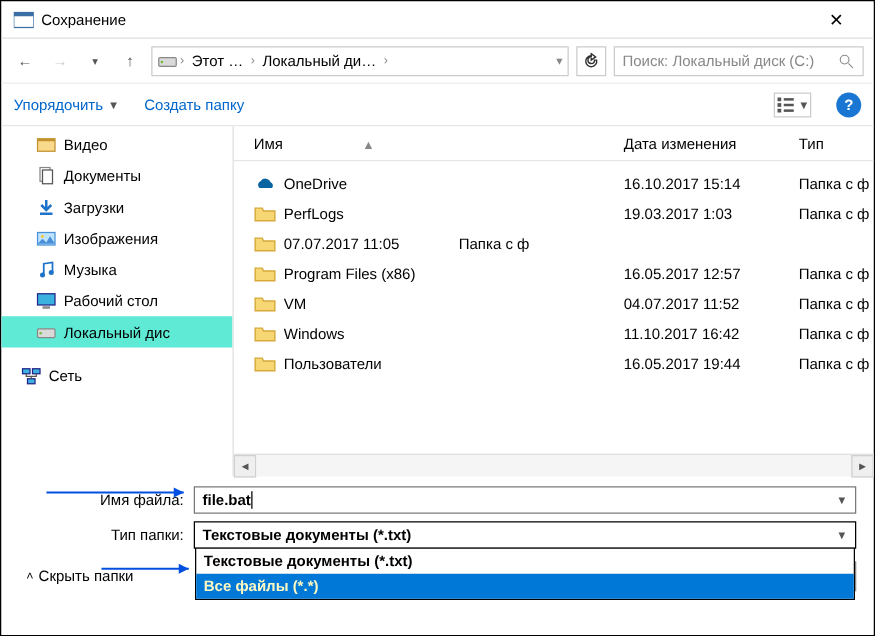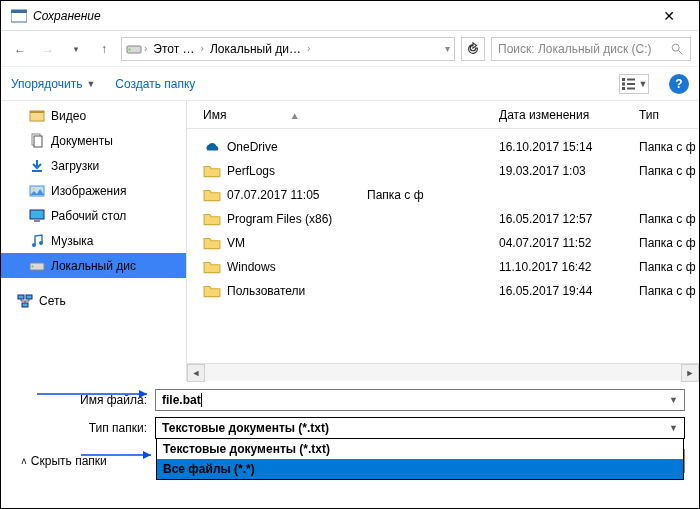--- a/index.html
+++ b/index.html
@@ -1,19 +1,19 @@
 <!DOCTYPE html>
 <html><head>
 <meta charset="utf-8">
 <style>
   * { box-sizing: border-box; margin: 0; padding: 0; font-family: "Segoe UI", Tahoma, sans-serif; font-size: 12px; }
   body { background: #fff; width: 700px; height: 509px; overflow: hidden; border: 1px solid #000; position: relative; }
   .titlebar { height: 30px; display: flex; align-items: center; padding: 0 10px; border-bottom: 1px solid #e0e0e0; }
   .titlebar .icon { width: 16px; height: 16px; margin-right: 6px; }
-  .titlebar .title { flex: 1; font-style: italic; }
+  .titlebar .title { flex: 1; }
   .titlebar .close { width: 40px; text-align: center; font-size: 14px; cursor: pointer; }
   .navbar { height: 36px; display: flex; align-items: center; padding: 0 8px; gap: 6px; border-bottom: 1px solid #eee; }
   .nav-btn { width: 22px; height: 22px; display: flex; align-items: center; justify-content: center; color: #555; cursor: pointer; }
   .nav-btn.disabled { color: #ccc; }
   .breadcrumb { flex: 1; display: flex; align-items: center; border: 1px solid #ccc; height: 24px; padding: 0 4px; gap: 2px; }
   .crumb { padding: 0 4px; cursor: pointer; }
   .crumb-sep { color: #888; font-size: 10px; }
   .crumb-end { flex: 1; }
   .refresh { width: 24px; height: 24px; border: 1px solid #ccc; display: flex; align-items: center; justify-content: center; cursor: pointer; }
   .search { width: 200px; height: 24px; border: 1px solid #ccc; display: flex; align-items: center; padding: 0 6px; color: #888; }
@@ -21,21 +21,21 @@
   .search svg { width: 14px; height: 14px; }
   .toolbar { height: 34px; display: flex; align-items: center; padding: 0 10px; gap: 20px; border-bottom: 1px solid #e8e8e8; }
   .tool-btn { color: #0066cc; cursor: pointer; display: flex; align-items: center; gap: 4px; }
   .tool-drop { font-size: 9px; color: #555; }
   .tool-spacer { flex: 1; }
   .view-sel { width: 30px; height: 20px; border: 1px solid #ccc; display: flex; align-items: center; justify-content: center; cursor: pointer; }
   .help { width: 20px; height: 20px; border-radius: 50%; background: #1976d2; color: #fff; display: flex; align-items: center; justify-content: center; font-weight: bold; cursor: pointer; }
   .content { display: flex; height: 280px; }
   .sidebar { width: 186px; border-right: 1px solid #e0e0e0; overflow: hidden; padding-top: 2px; }
   .sb-item { height: 25px; display: flex; align-items: center; padding-left: 28px; gap: 6px; cursor: pointer; }
-  .sb-item.sel { background: #3b82f6; }
+  .sb-item.sel { background: #5eead4; }
   .sb-sep { height: 10px; }
   .sb-icon { width: 16px; height: 16px; flex-shrink: 0; }
   .filepane { flex: 1; display: flex; flex-direction: column; }
   .fp-header { height: 28px; border-bottom: 1px solid #e5e5e5; display: flex; align-items: center; padding-left: 16px; }
   .fp-col-name { flex: 1; }
   .fp-col-date { width: 140px; }
   .fp-col-type { width: 60px; }
   .fp-sort { font-size: 10px; color: #888; margin-left: 60px; }
   .fp-rows { flex: 1; padding: 6px 0 0 16px; overflow: hidden; }
   .fp-row { height: 24px; display: flex; align-items: center; cursor: pointer; }
@@ -49,21 +49,21 @@
   .bottom { padding: 8px 14px 6px 14px; position: relative; }
   .form-row { display: flex; align-items: center; margin-bottom: 6px; }
   .form-label { width: 140px; text-align: right; padding-right: 8px; }
   .form-ctl { flex: 1; border: 1px solid #7a7a7a; height: 22px; display: flex; align-items: center; padding: 0 6px; position: relative; background: #fff; font-weight: bold; }
   .form-ctl-text { flex: 1; }
   .form-dd { font-size: 9px; color: #555; cursor: pointer; }
   .caret-blink::after { content: ''; display: inline-block; width: 1px; height: 14px; background: #000; vertical-align: middle; margin-left: 0; animation: blink 1s infinite; }
   @keyframes blink { 50% { opacity: 0; } }
   .dropdown { position: absolute; left: 0; right: 0; top: 100%; border: 1px solid #000; background: #fff; z-index: 10; }
   .dd-opt { padding: 3px 6px; cursor: pointer; }
-  .dd-opt.sel { background: #0078d7; color: #000000; }
+  .dd-opt.sel { background: #0078d7; color: #fef9c3; }
   .btn-row { display: flex; align-items: center; padding: 4px 0 0 6px; gap: 10px; }
   .hide-folders { display: flex; align-items: center; gap: 4px; cursor: pointer; }
   .chev-up { font-size: 10px; }
   .mid-gap { flex: 1; }
   .encoding-label { color: #888; }
   .encoding-ctl { width: 110px; border: 1px solid #bbb; height: 22px; display: flex; align-items: center; padding: 0 6px; color: #888; background: #fafafa; }
   .btn { width: 90px; height: 24px; border: 1px solid #888; background: #eee; display: flex; align-items: center; justify-content: center; cursor: pointer; }
   .arrow-annot { position: absolute; color: #004fe0; pointer-events: none; }
   .arrow-annot.a1 { left: 36px; top: 383px; }
   .arrow-annot.a2 { left: 80px; top: 444px; }
@@ -160,32 +160,32 @@
     <div class="sb-item">
       <svg class="sb-icon" viewBox="0 0 16 16">
           <rect x="1" y="3" width="14" height="10" fill="#bde3ff" stroke="#4a90d9"></rect>
           <circle cx="5" cy="6" r="1.3" fill="#f7c948"></circle>
           <path d="M1 12l4-4 3 3 3-5 4 6z" fill="#4a90d9"></path>
         </svg>
       <span>Изображения</span>
     </div>
     <div class="sb-item">
       <svg class="sb-icon" viewBox="0 0 16 16">
-          <rect x="1" y="2" width="14" height="9" fill="#3bb1e0" stroke="#228"></rect>
-          <rect x="5" y="12" width="6" height="2" fill="#888"></rect>
-        </svg>
-      <span>Рабочий стол</span>
-    </div>
-    <div class="sb-item">
-      <svg class="sb-icon" viewBox="0 0 16 16">
           <path d="M6 12V3l7-1v8" fill="none" stroke="#1e73c9" stroke-width="1.4"></path>
           <circle cx="5" cy="12" r="2" fill="#1e73c9"></circle>
           <circle cx="12" cy="10" r="2" fill="#1e73c9"></circle>
         </svg>
       <span>Музыка</span>
+    </div>
+    <div class="sb-item">
+      <svg class="sb-icon" viewBox="0 0 16 16">
+          <rect x="1" y="2" width="14" height="9" fill="#3bb1e0" stroke="#228"></rect>
+          <rect x="5" y="12" width="6" height="2" fill="#888"></rect>
+        </svg>
+      <span>Рабочий стол</span>
     </div>
     <div class="sb-item sel">
       <svg class="sb-icon" viewBox="0 0 16 16">
           <rect x="1" y="5" width="14" height="7" rx="1" fill="#d9d9d9" stroke="#888"></rect>
           <circle cx="3.5" cy="8.5" r="1" fill="#6fbf3f"></circle>
         </svg>
       <span>Локальный дис</span>
     </div>
     <div class="sb-sep"></div>
     <div class="sb-item" style="padding-left:16px">

